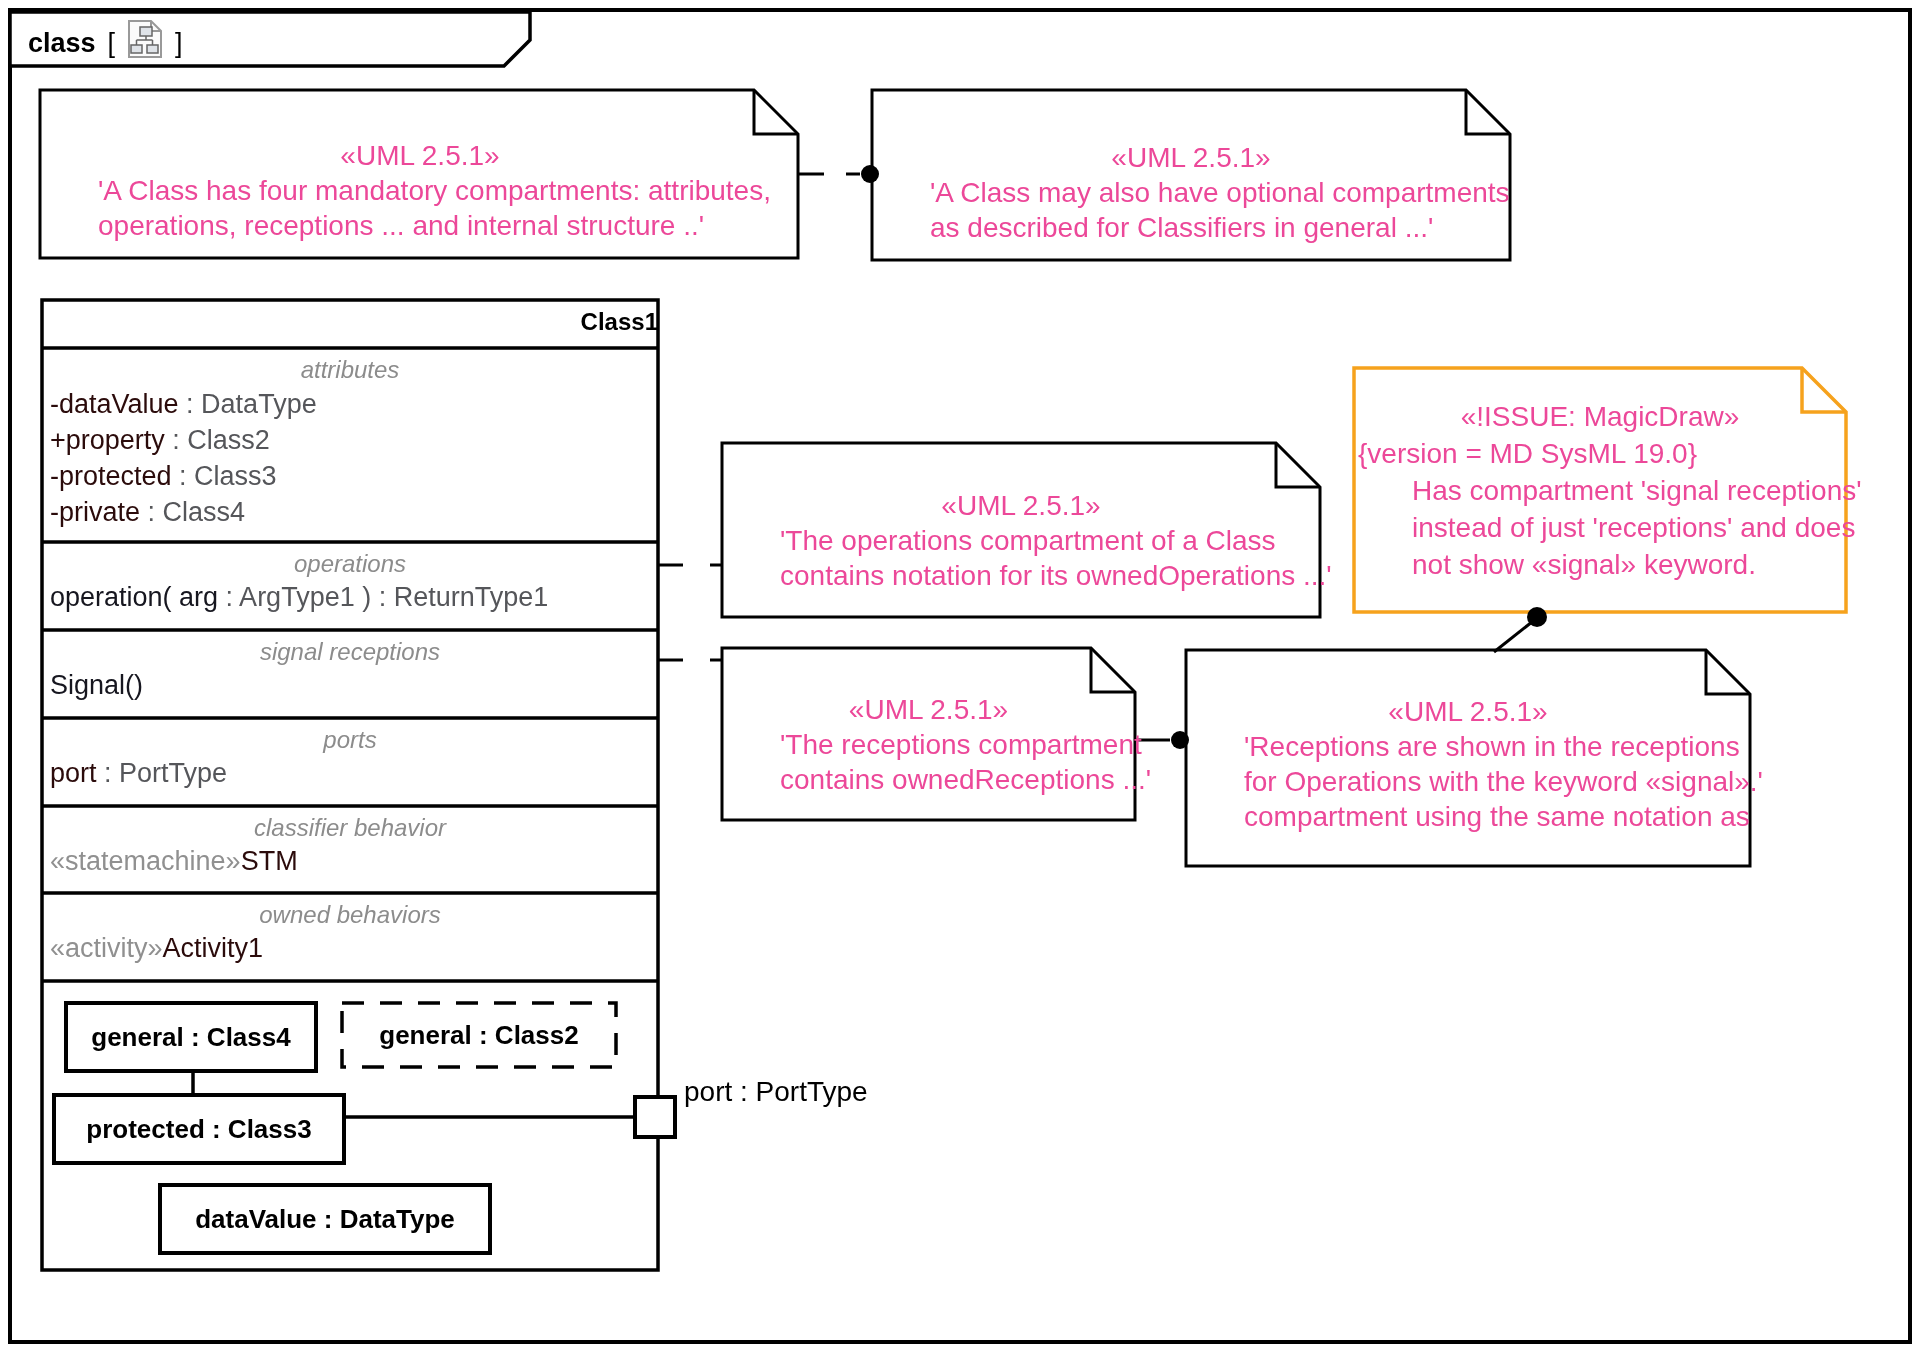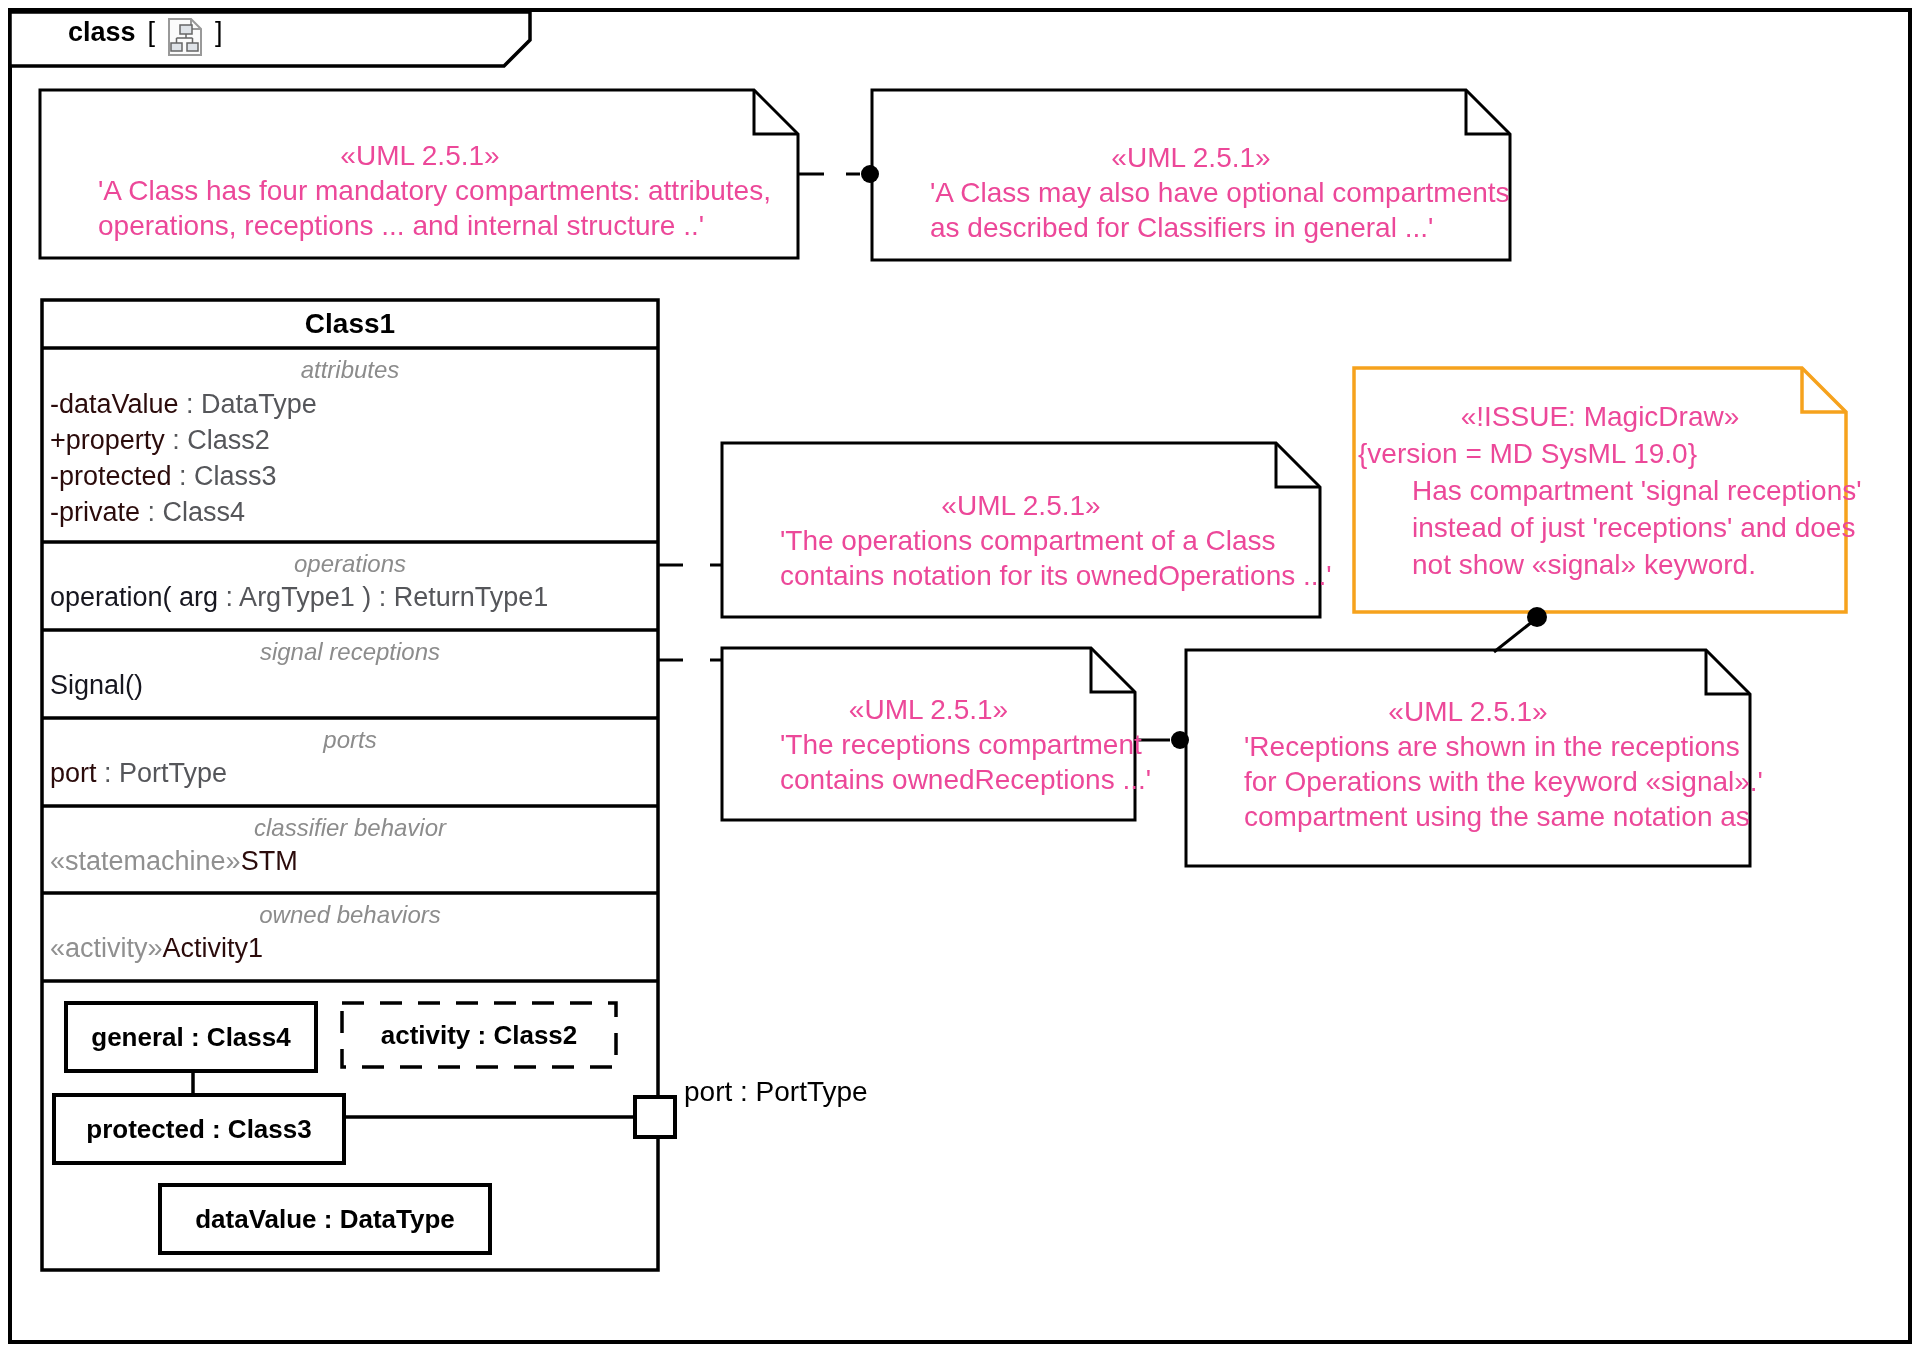--- a/index.html
+++ b/index.html
@@ -14,21 +14,21 @@
   .blk .stereo { display:block; text-align:center; padding-left:0; }
   .center { text-align:center; }
   .bold { font-weight:bold; }
   .hdr { position:absolute; font-style:italic; color:#8C8C8C; font-size:24px; text-align:center; width:616px; left:42px; white-space:nowrap; }
   .item { position:absolute; left:50px; font-size:27px; white-space:nowrap; }
   .nm { color:#2B0B0B; }
   .ty { color:#55565A; }
   .gt { color:#909090; }
   .op { color:#16161F; }
   .partlbl { position:absolute; font-weight:bold; font-size:26px; text-align:center; white-space:nowrap; }
-  .tab { position:absolute; left:28px; top:17px; height:42px; display:flex; align-items:flex-start; gap:12px; font-size:27px;margin-left:40px; }
+  .tab { position:absolute; left:28px; top:17px; height:42px; display:flex; align-items:flex-end; gap:12px; font-size:27px; }
   .ver { display:block; padding-right:52px; }
 </style>
 </head>
 <body>
 
 <div class="stage">
 
   <svg class="layer" width="1920" height="1356" viewBox="0 0 1920 1356">
 
     <rect x="10" y="10" width="1900" height="1332" fill="none" stroke="#000" stroke-width="4"></rect>
@@ -126,21 +126,21 @@
   </div>
 
   <div class="blk" style="left:1358px; top:398px; width:484px; line-height:37px;">
     <span class="stereo">«!ISSUE: MagicDraw»</span>
     <span class="ver">{version = MD SysML 19.0}</span>
     <span class="ln">Has compartment 'signal receptions'</span>
     <span class="ln">instead of just 'receptions' and does</span>
     <span class="ln">not show «signal» keyword.</span>
   </div>
 
-  <div class="t bold center" style="left:42px; top:308px; width:616px; font-size:28px;">Class1</div>
+  <div class="t bold center" style="left:42px; top:308px; width:616px; font-size:24px;text-align:right;">Class1</div>
 
   <div class="hdr" style="top:356px;">attributes</div>
   <div class="item" style="top:386px; line-height:36px;">
     <div><span class="nm">-dataValue</span><span class="ty"> : DataType</span></div>
     <div><span class="nm">+property</span><span class="ty"> : Class2</span></div>
     <div><span class="nm">-protected</span><span class="ty"> : Class3</span></div>
     <div><span class="nm">-private</span><span class="ty"> : Class4</span></div>
   </div>
 
   <div class="hdr" style="top:550px;">operations</div>
@@ -162,18 +162,18 @@
   <div class="item" style="top:846px;">
     <span class="gt">«statemachine»</span><span class="nm">STM</span>
   </div>
 
   <div class="hdr" style="top:901px;">owned behaviors</div>
   <div class="item" style="top:933px;">
     <span class="gt">«activity»</span><span class="nm">Activity1</span>
   </div>
 
   <div class="partlbl" style="left:66px; top:1003px; width:250px; line-height:68px;">general : Class4</div>
-  <div class="partlbl" style="left:342px; top:1003px; width:274px; line-height:64px;">activity : Class2</div>
+  <div class="partlbl" style="left:342px; top:1003px; width:274px; line-height:64px;">general : Class2</div>
   <div class="partlbl" style="left:54px; top:1095px; width:290px; line-height:68px;">protected : Class3</div>
   <div class="partlbl" style="left:160px; top:1185px; width:330px; line-height:68px;">dataValue : DataType</div>
   <div class="t" style="left:684px; top:1076px; font-size:28px;">port : PortType</div>
 
 </div>
 
 </body></html>

